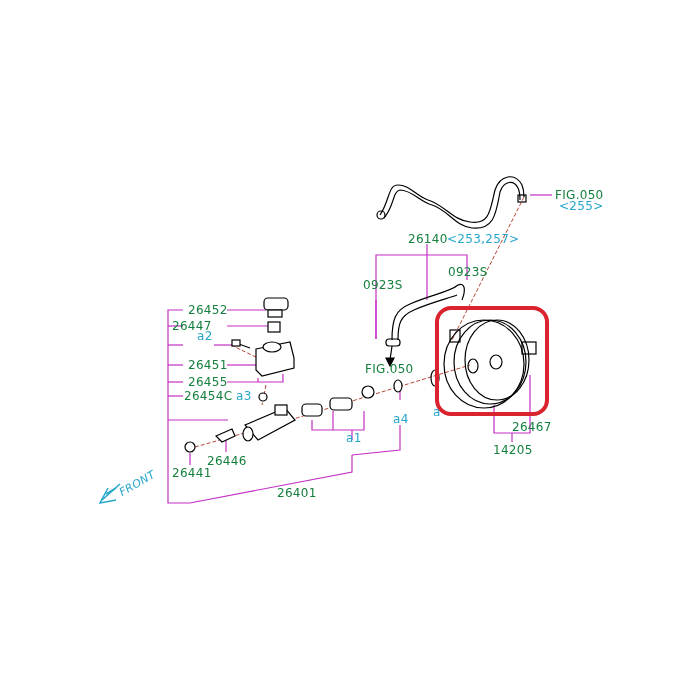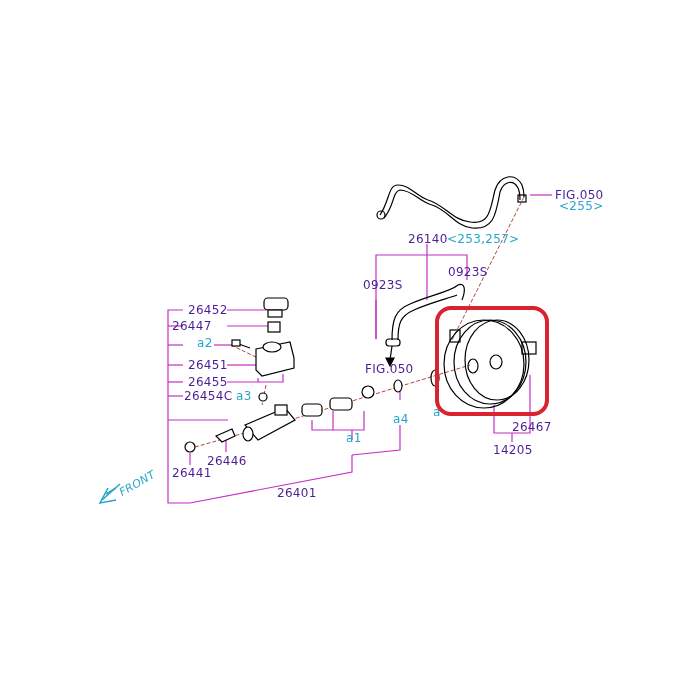--- a/index.html
+++ b/index.html
@@ -1,19 +1,19 @@
 <!DOCTYPE html>
 <html><head>
 <meta charset="utf-8">
 <style>
   html, body { margin:0; padding:0; background:#ffffff; }
   body { width:700px; height:700px; position:relative; overflow:hidden; font-family:"DejaVu Sans", sans-serif; }
   #canvas { position:absolute; left:0; top:0; width:700px; height:700px; }
   .lbl { position:absolute; font-size:12px; line-height:12px; white-space:nowrap; letter-spacing:0.3px; }
-  .g { color:#4c1d95; }
+  .g { color:#15803d; }
   .c { color:#27a6c9; }
 </style>
 </head>
 <body>
 
 <svg id="canvas" viewBox="0 0 700 700" xmlns="http://www.w3.org/2000/svg">
 
   <g stroke="#c42fc4" stroke-width="1.2" fill="none">
 
     <polyline points="183,310 168,310 168,503 190,503 352,472 352,455"></polyline>
@@ -119,21 +119,21 @@
 
 <div class="lbl g" style="left:555px;top:189px;">FIG.050</div>
 <div class="lbl c" style="left:559px;top:200px;">&lt;255&gt;</div>
 <div class="lbl g" style="left:408px;top:233px;">26140</div>
 <div class="lbl c" style="left:447px;top:233px;">&lt;253,257&gt;</div>
 <div class="lbl g" style="left:448px;top:266px;">0923S</div>
 <div class="lbl g" style="left:363px;top:279px;">0923S</div>
 <div class="lbl g" style="left:365px;top:363px;">FIG.050</div>
 <div class="lbl g" style="left:188px;top:304px;">26452</div>
 <div class="lbl g" style="left:172px;top:320px;">26447</div>
-<div class="lbl c" style="left:197px;top:337px;">a2</div>
+<div class="lbl c" style="left:197px;top:330px;">a2</div>
 <div class="lbl g" style="left:188px;top:359px;">26451</div>
 <div class="lbl g" style="left:188px;top:376px;">26455</div>
 <div class="lbl g" style="left:184px;top:390px;">26454C</div>
 <div class="lbl c" style="left:236px;top:390px;">a3</div>
 <div class="lbl g" style="left:207px;top:455px;">26446</div>
 <div class="lbl g" style="left:172px;top:467px;">26441</div>
 <div class="lbl c" style="left:346px;top:432px;">a1</div>
 <div class="lbl c" style="left:393px;top:413px;">a4</div>
 <div class="lbl c" style="left:433px;top:406px;">a</div>
 <div class="lbl g" style="left:512px;top:421px;">26467</div>

